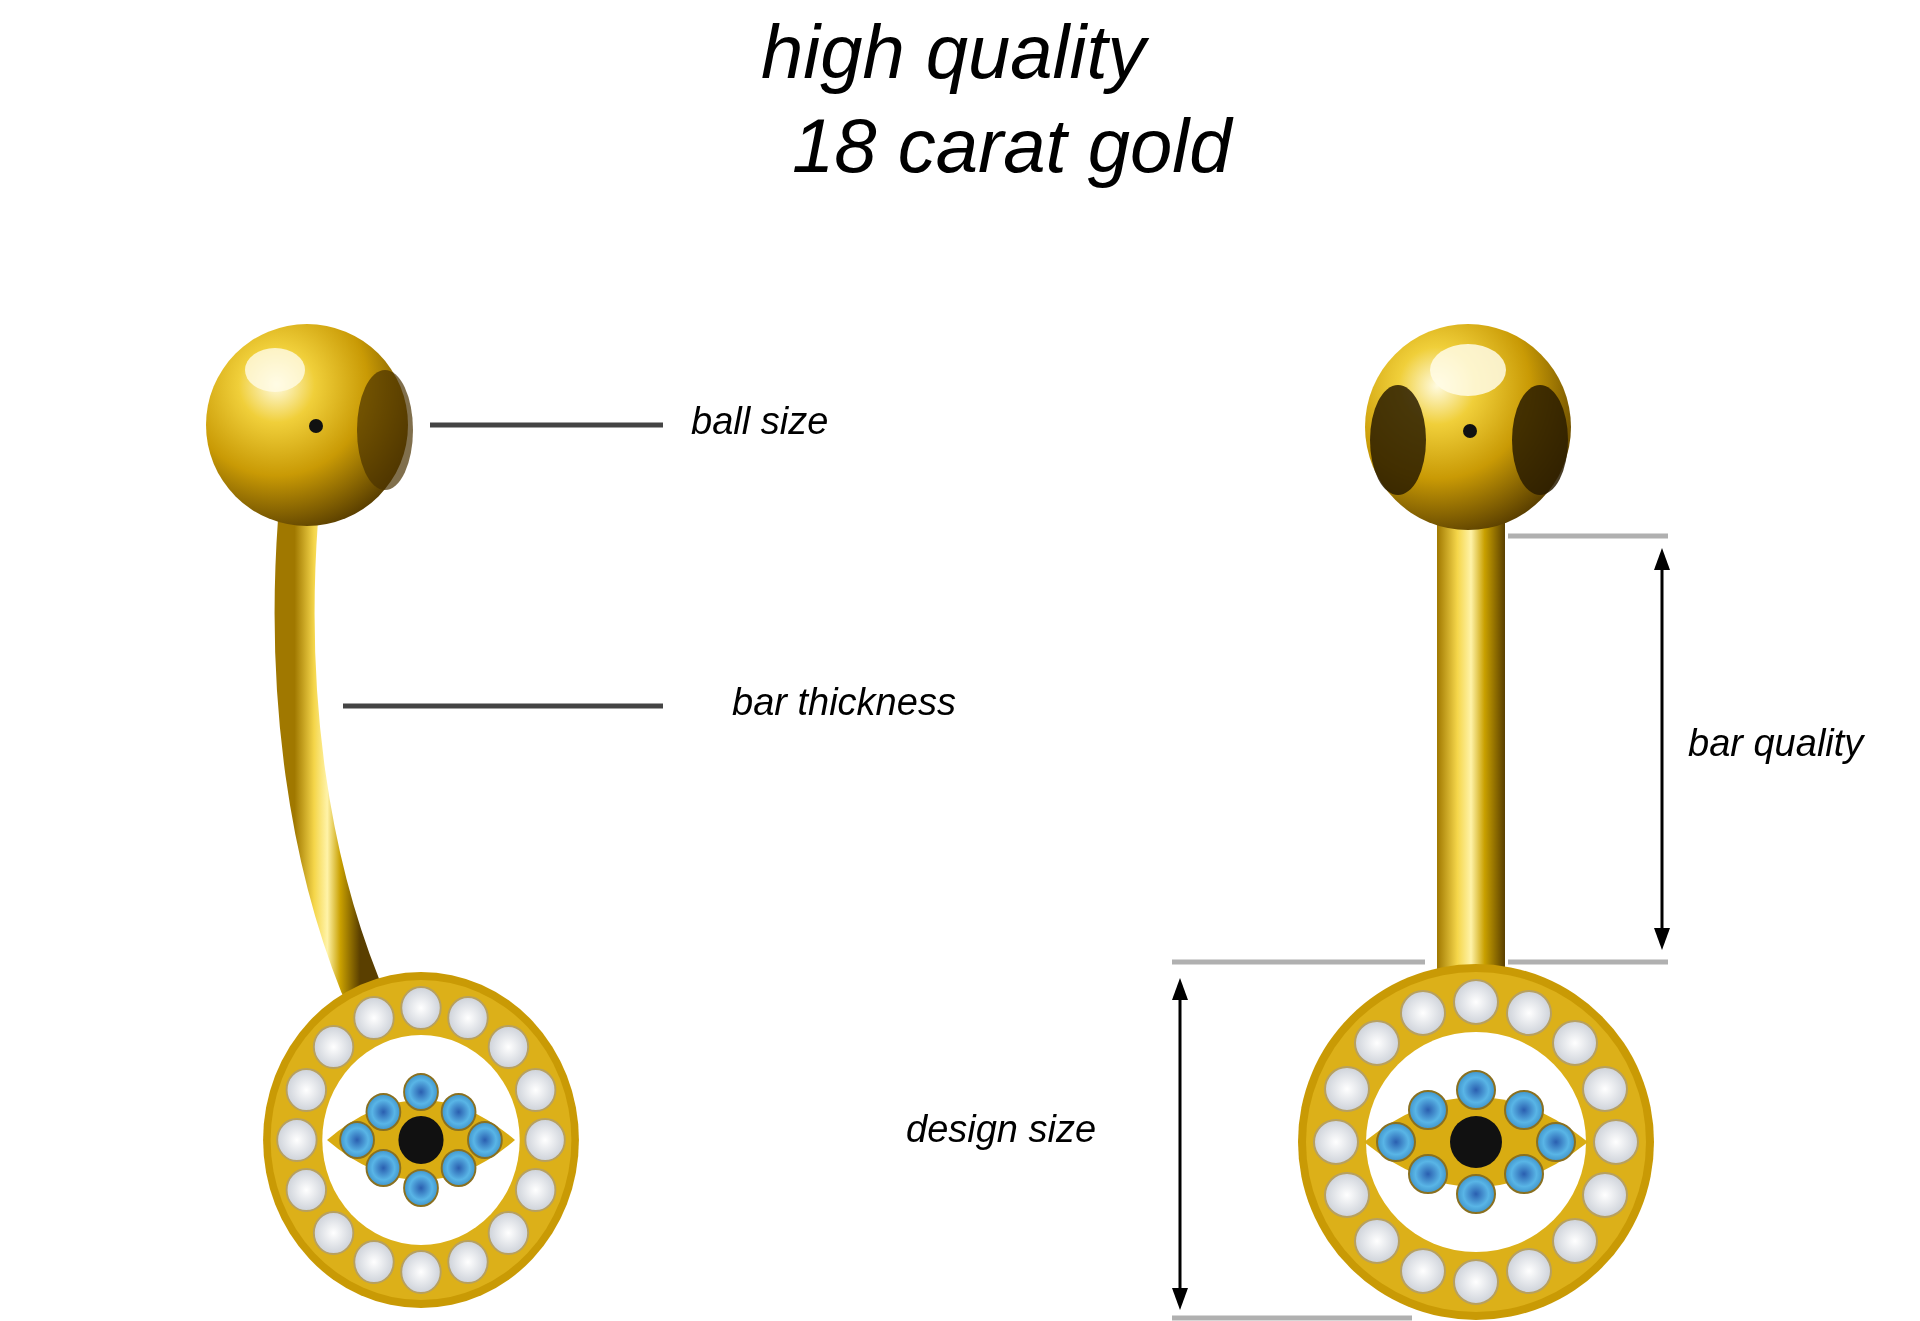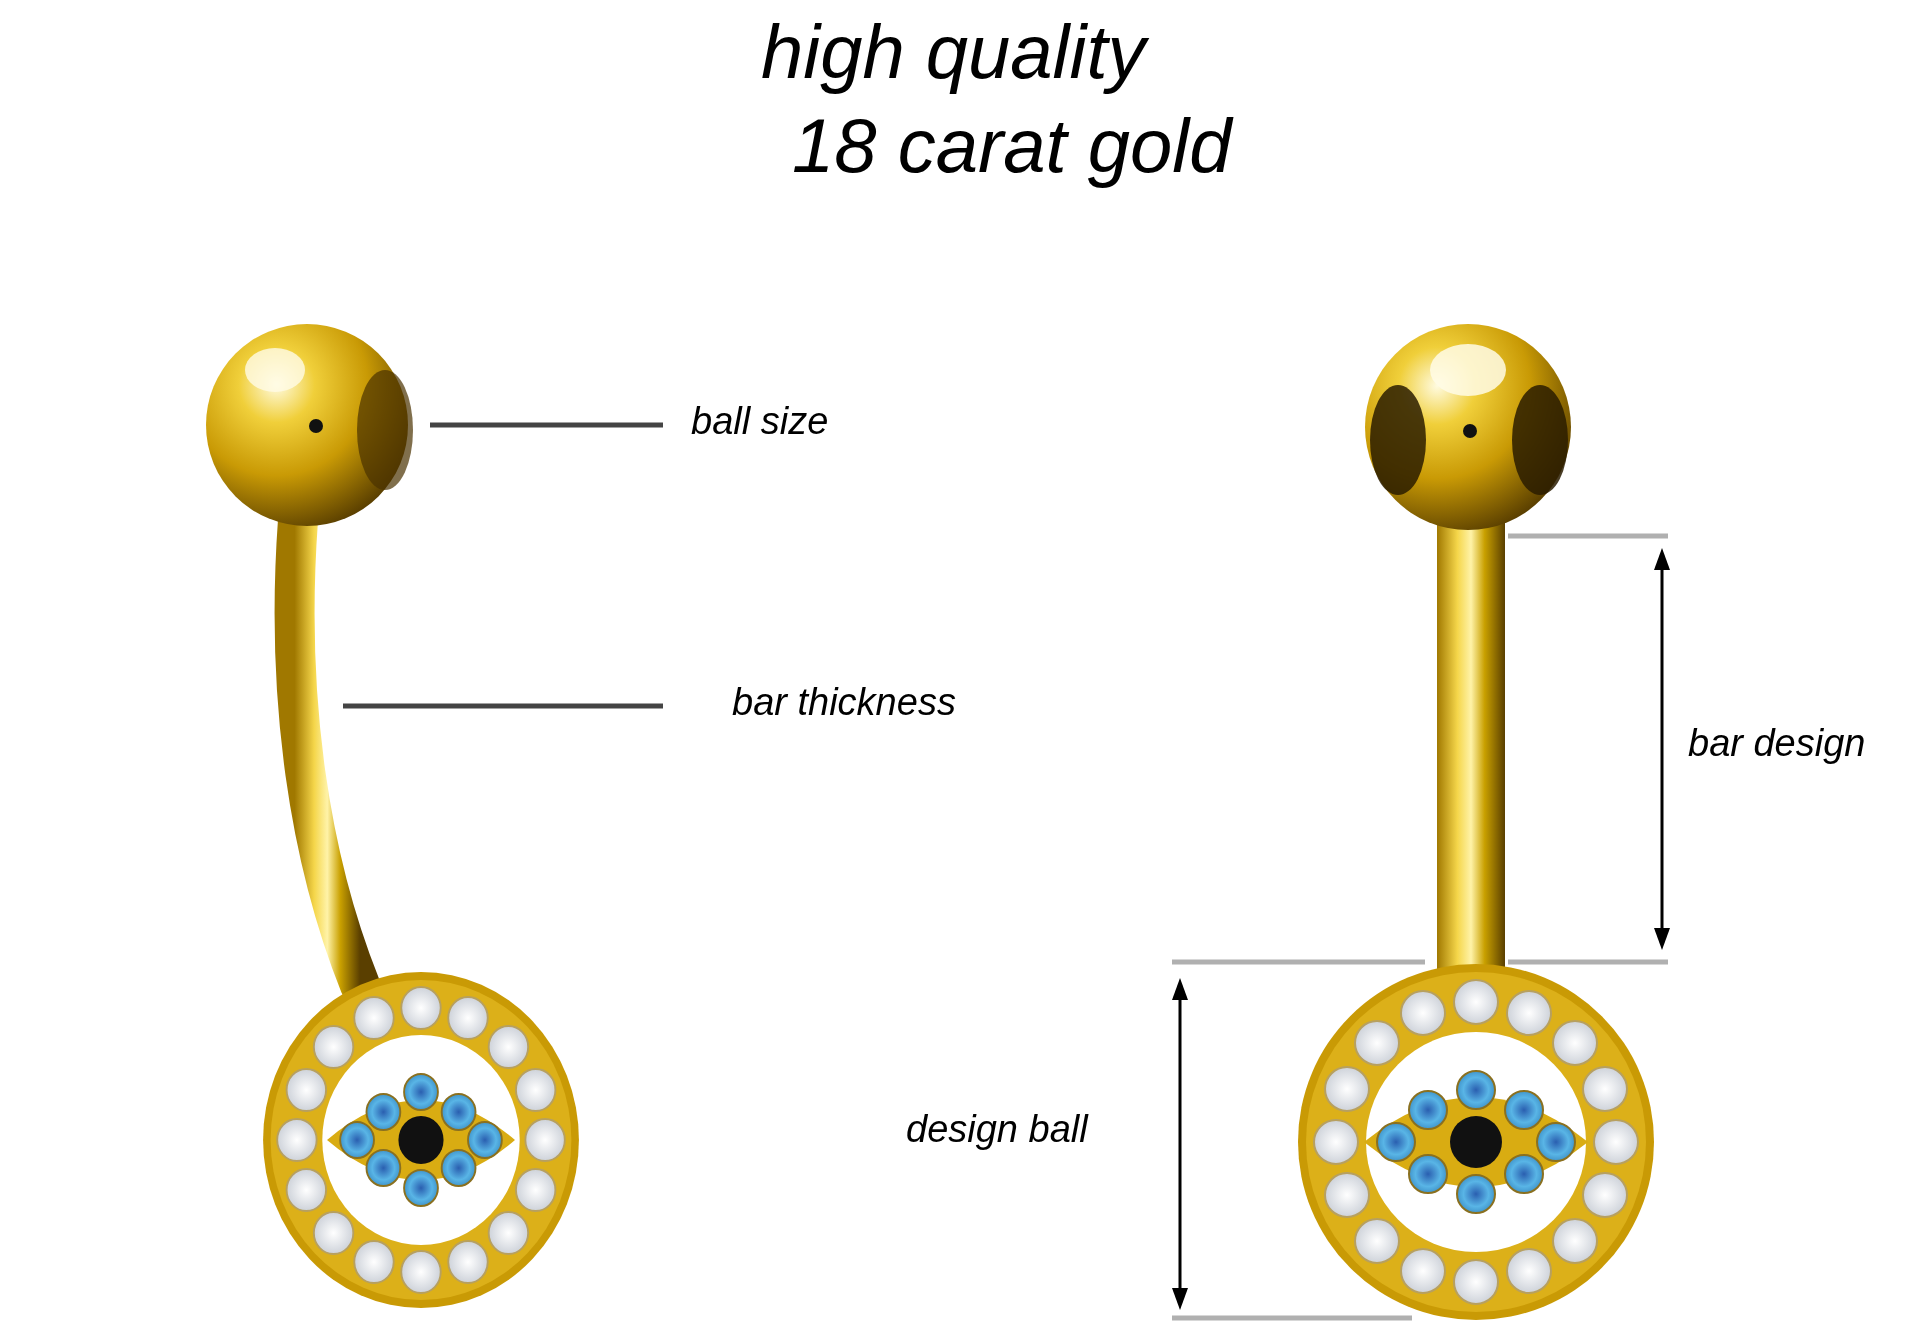--- a/index.html
+++ b/index.html
@@ -148,14 +148,14 @@
     <polygon points="1180,978 1172,1000 1188,1000" fill="#000"></polygon>
     <polygon points="1180,1310 1172,1288 1188,1288" fill="#000"></polygon>
   </g>
 </svg>
 
 <div class="title" style="left:752px;top:14px;margin-left:9px;">high quality</div>
 <div class="title" style="left:792px;top:108px;">18 carat gold</div>
 
 <div class="label" style="left:691px;top:402px;">ball size</div>
 <div class="label" style="left:689px;top:683px;margin-left:43px;">bar thickness</div>
-<div class="label" style="left:1688px;top:724px;">bar design</div>
-<div class="label" style="left:906px;top:1110px;">design ball</div>
+<div class="label" style="left:1688px;top:724px;">bar quality</div>
+<div class="label" style="left:906px;top:1110px;">design size</div>
 
 </body></html>

